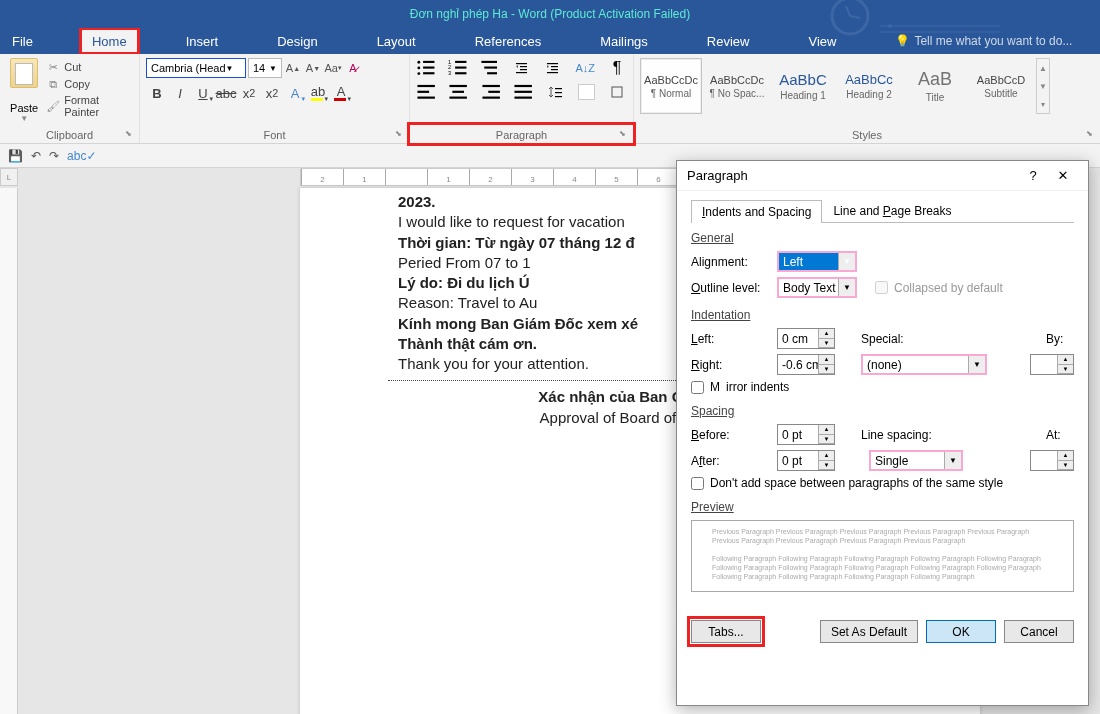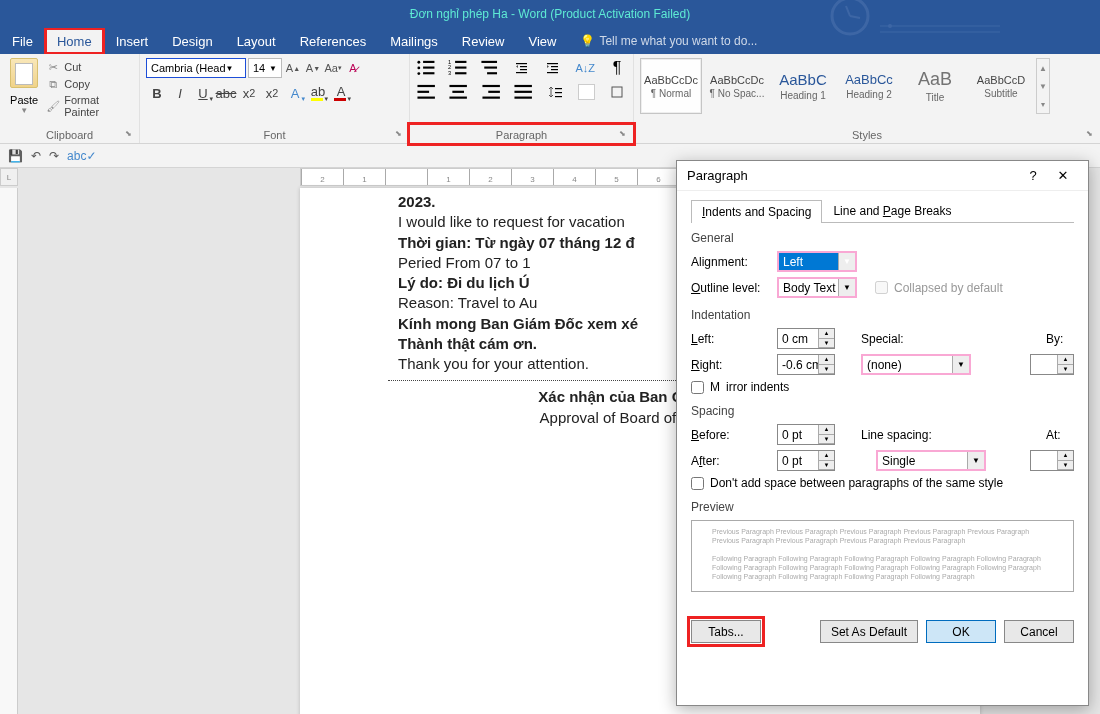--- a/index.html
+++ b/index.html
@@ -3,39 +3,39 @@
 <meta charset="utf-8">
 <style>
 * { box-sizing: border-box; margin: 0; padding: 0; font-family: "Segoe UI", Tahoma, sans-serif; }
 body { background: #fff; width: 1100px; height: 714px; overflow: hidden; position: relative; }
 
 
 .titlebar { height: 28px; background: #2a579a; color: #5eead4; display: flex; align-items: center; justify-content: center; font-size: 12px; position: relative; }
 .titlebar .deco { position: absolute; right: 90px; top: -24px; opacity: 0.3; }
 
 
-.tabs { height: 26px; background: #2a579a; display: flex; align-items: stretch; font-size: 13px; }
+.tabs { height: 26px; background: #2a579a; display: flex; align-items: stretch; font-size: 13px; gap: 35px; }
 .tab { padding: 0 12px; color: #fff; display: flex; align-items: center; cursor: pointer; }
 .tab.active { background: #f3f3f3; color: #2a579a; }
 .tab.tell { color: #cfd9e8; font-size: 12px; }
 .tab.tell .bulb { margin-right: 4px; }
 .highlight-red { outline: 3px solid #e22; outline-offset: -2px; }
 
 
 .ribbon { height: 90px; background: #f3f3f3; border-bottom: 1px solid #d4d4d4; display: flex; position: relative; }
 .group { border-right: 1px solid #e1e1e1; padding: 4px 6px 16px; position: relative; display: flex; flex-direction: column; }
 .group-label { position: absolute; bottom: 2px; left: 0; right: 0; text-align: center; font-size: 11px; color: #666; }
 .group-launcher { position: absolute; bottom: 4px; right: 4px; width: 10px; height: 10px; font-size: 8px; color: #888; }
 
 
 .clipboard { width: 140px; }
 .paste-btn { display: flex; flex-direction: column; align-items: center; width: 38px; float: left; margin-right: 4px; }
 .paste-icon { width: 28px; height: 30px; background: linear-gradient(#f9e7b8,#f0d38a); border: 1px solid #d8c070; border-radius: 2px; position: relative; }
 .paste-icon::after { content: ""; position: absolute; top: 4px; left: 4px; width: 16px; height: 20px; background: #fff; border: 1px solid #bbb; }
-.paste-label { font-size: 11px; margin-top: 6px; }
+.paste-label { font-size: 11px; margin-top: 14px; }
 .paste-arrow { font-size: 8px; color: #888; }
 .clip-right { float: left; display: flex; flex-direction: column; gap: 3px; margin-top: 2px; }
 .clip-item { display: flex; align-items: center; gap: 4px; font-size: 11px; color: #444; cursor: pointer; }
 .clip-icon { width: 14px; height: 14px; display: inline-flex; align-items: center; justify-content: center; color: #888; font-size: 11px; }
 
 
 .font { width: 270px; }
 .font-row1 { display: flex; gap: 2px; align-items: center; margin-bottom: 4px; }
 .font-name { width: 100px; height: 20px; border: 1px solid #1d4ed8; background: #fff; font-size: 11px; padding: 0 4px; display: flex; align-items: center; justify-content: flex-start; }
 .font-size { width: 34px; height: 20px; border: 1px solid #bbb; background: #fff; font-size: 11px; padding: 0 4px; display: flex; align-items: center; justify-content: space-between; }
@@ -87,21 +87,21 @@
 .dialog { position: absolute; left: 676px; top: 160px; width: 413px; height: 546px; background: #fff; border: 1px solid #888; box-shadow: 0 4px 16px rgba(0,0,0,0.3); font-size: 12px; z-index: 10;}
 .dlg-title { height: 30px; display: flex; align-items: center; padding: 0 10px; border-bottom: 1px solid #eee; }
 .dlg-title-text { flex: 1; font-size: 13px; }
 .dlg-help, .dlg-close { width: 30px; text-align: center; font-size: 13px; cursor: pointer; }
 .dlg-body { padding: 8px 14px; }
 .dlg-tabs { display: flex; border-bottom: 1px solid #bbb; margin-bottom: 8px; }
 .dlg-tab { padding: 4px 10px; font-size: 12px; cursor: pointer; border: 1px solid transparent; border-bottom: none; }
 .dlg-tab.active { border-color: #bbb; background: #fff; position: relative; top: 1px; }
 .dlg-tab .u { text-decoration: underline; }
 .section { margin-bottom: 10px; }
-.section-title { font-size: 12px; color: #444; margin-bottom: 6px; }
+.section-title { font-size: 12px; color: #444; margin-bottom: 6px; text-decoration: underline; }
 .row { display: flex; align-items: center; margin-bottom: 5px; gap: 6px; }
 .lbl { width: 80px; font-size: 12px; }
 .lbl .u { text-decoration: underline; }
 .combo { height: 21px; border: 2px solid #f9a8d4; background: #fff; display: flex; align-items: center; padding: 0 4px; font-size: 12px; position: relative; }
 .combo .arrow { position: absolute; right: 0; top: 0; width: 17px; height: 100%; border-left: 1px solid #aaa; background: #eee; display: flex; align-items: center; justify-content: center; font-size: 8px; }
 .combo.sel { background: #0078d4; color: #fff; }
 .spinner { width: 58px; height: 21px; border: 1px solid #888; background: #fff; display: flex; align-items: center; padding: 0 4px; font-size: 12px; position: relative; }
 .spinner .spin-btns { position: absolute; right: 0; top: 0; width: 16px; height: 100%; border-left: 1px solid #aaa; display: flex; flex-direction: column; }
 .spinner .spin-btns div { flex: 1; background: #eee; display: flex; align-items: center; justify-content: center; font-size: 6px; border-bottom: 1px solid #aaa; }
 .chk { display: flex; align-items: center; gap: 6px; font-size: 12px; }
@@ -454,21 +454,21 @@
       </div>
       <div class="row">
         <div class="lbl"><span class="u">R</span>ight:</div>
         <div class="spinner">
             <span>-0.6 cm</span>
             <div class="spin-btns">
               <div>▲</div>
               <div>▼</div>
             </div>
           </div>
-        <div class="combo" style="width:110px;margin-left:20px">
+        <div class="combo" style="width:126px;margin-left:20px">
             <span>(none)</span>
             <span class="arrow">▼</span>
           </div>
         <div style="flex:1"></div>
         <div class="spinner" style="width:44px">
             <span></span>
             <div class="spin-btns">
               <div>▲</div>
               <div>▼</div>
             </div>
@@ -498,21 +498,21 @@
       </div>
       <div class="row">
         <div class="lbl">A<span class="u">f</span>ter:</div>
         <div class="spinner">
             <span>0 pt</span>
             <div class="spin-btns">
               <div>▲</div>
               <div>▼</div>
             </div>
           </div>
-        <div class="combo" style="width:110px;margin-left:35px">
+        <div class="combo" style="width:94px;margin-left:28px">
             <span>Single</span>
             <span class="arrow">▼</span>
           </div>
         <div style="flex:1"></div>
         <div class="spinner" style="width:44px">
             <span></span>
             <div class="spin-btns">
               <div>▲</div>
               <div>▼</div>
             </div>

